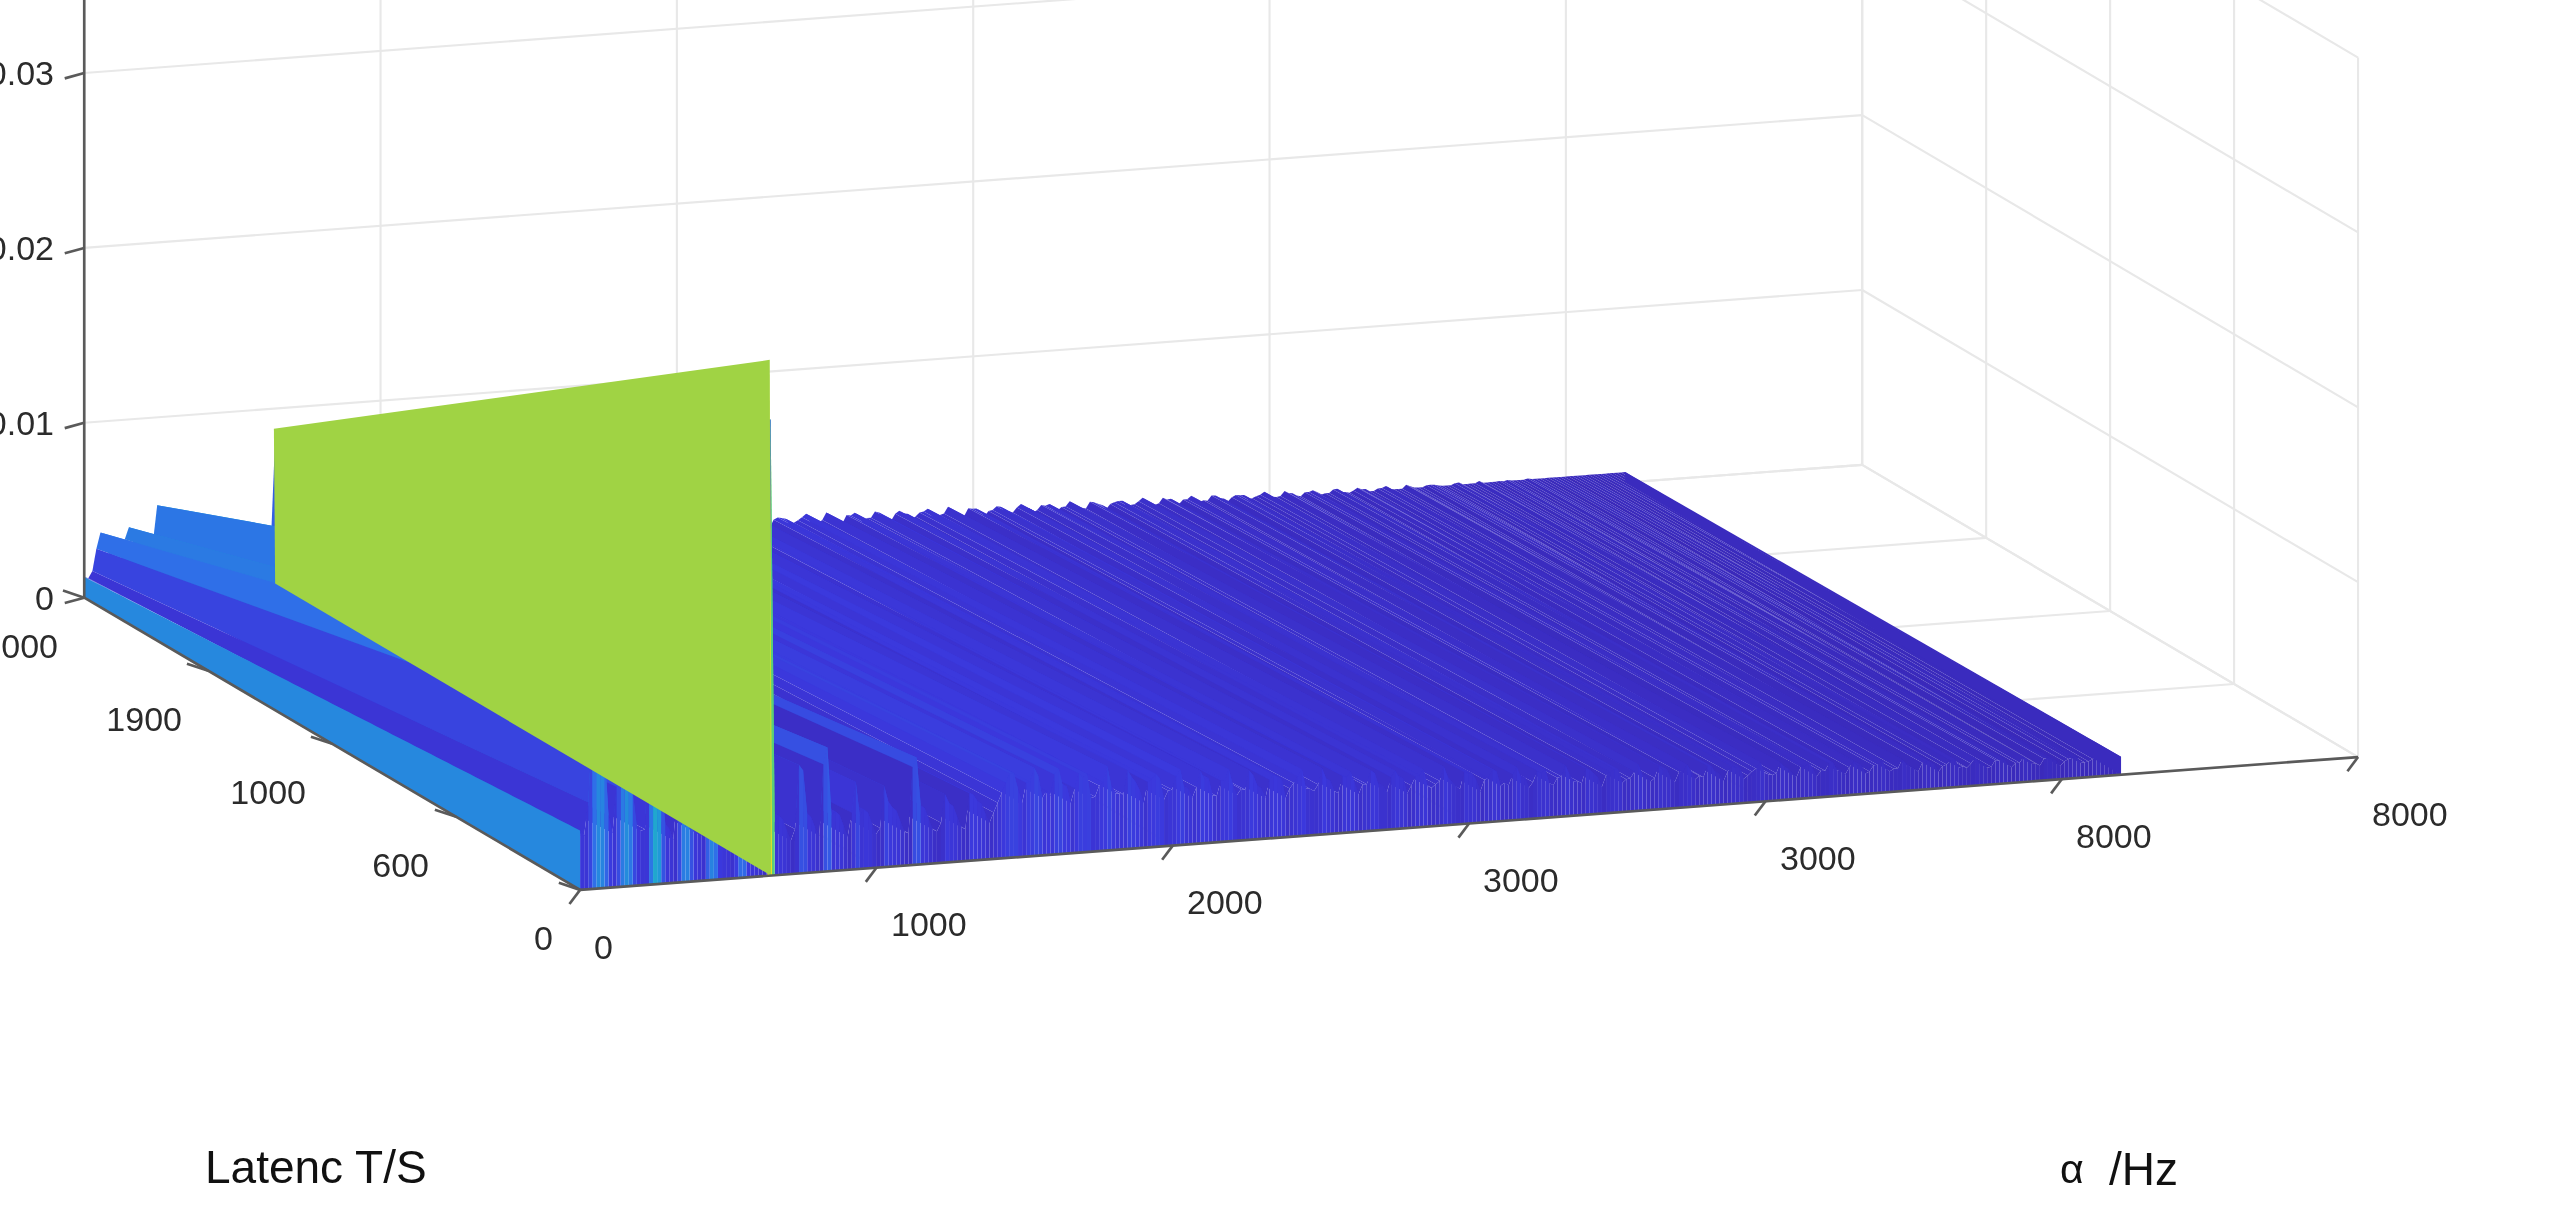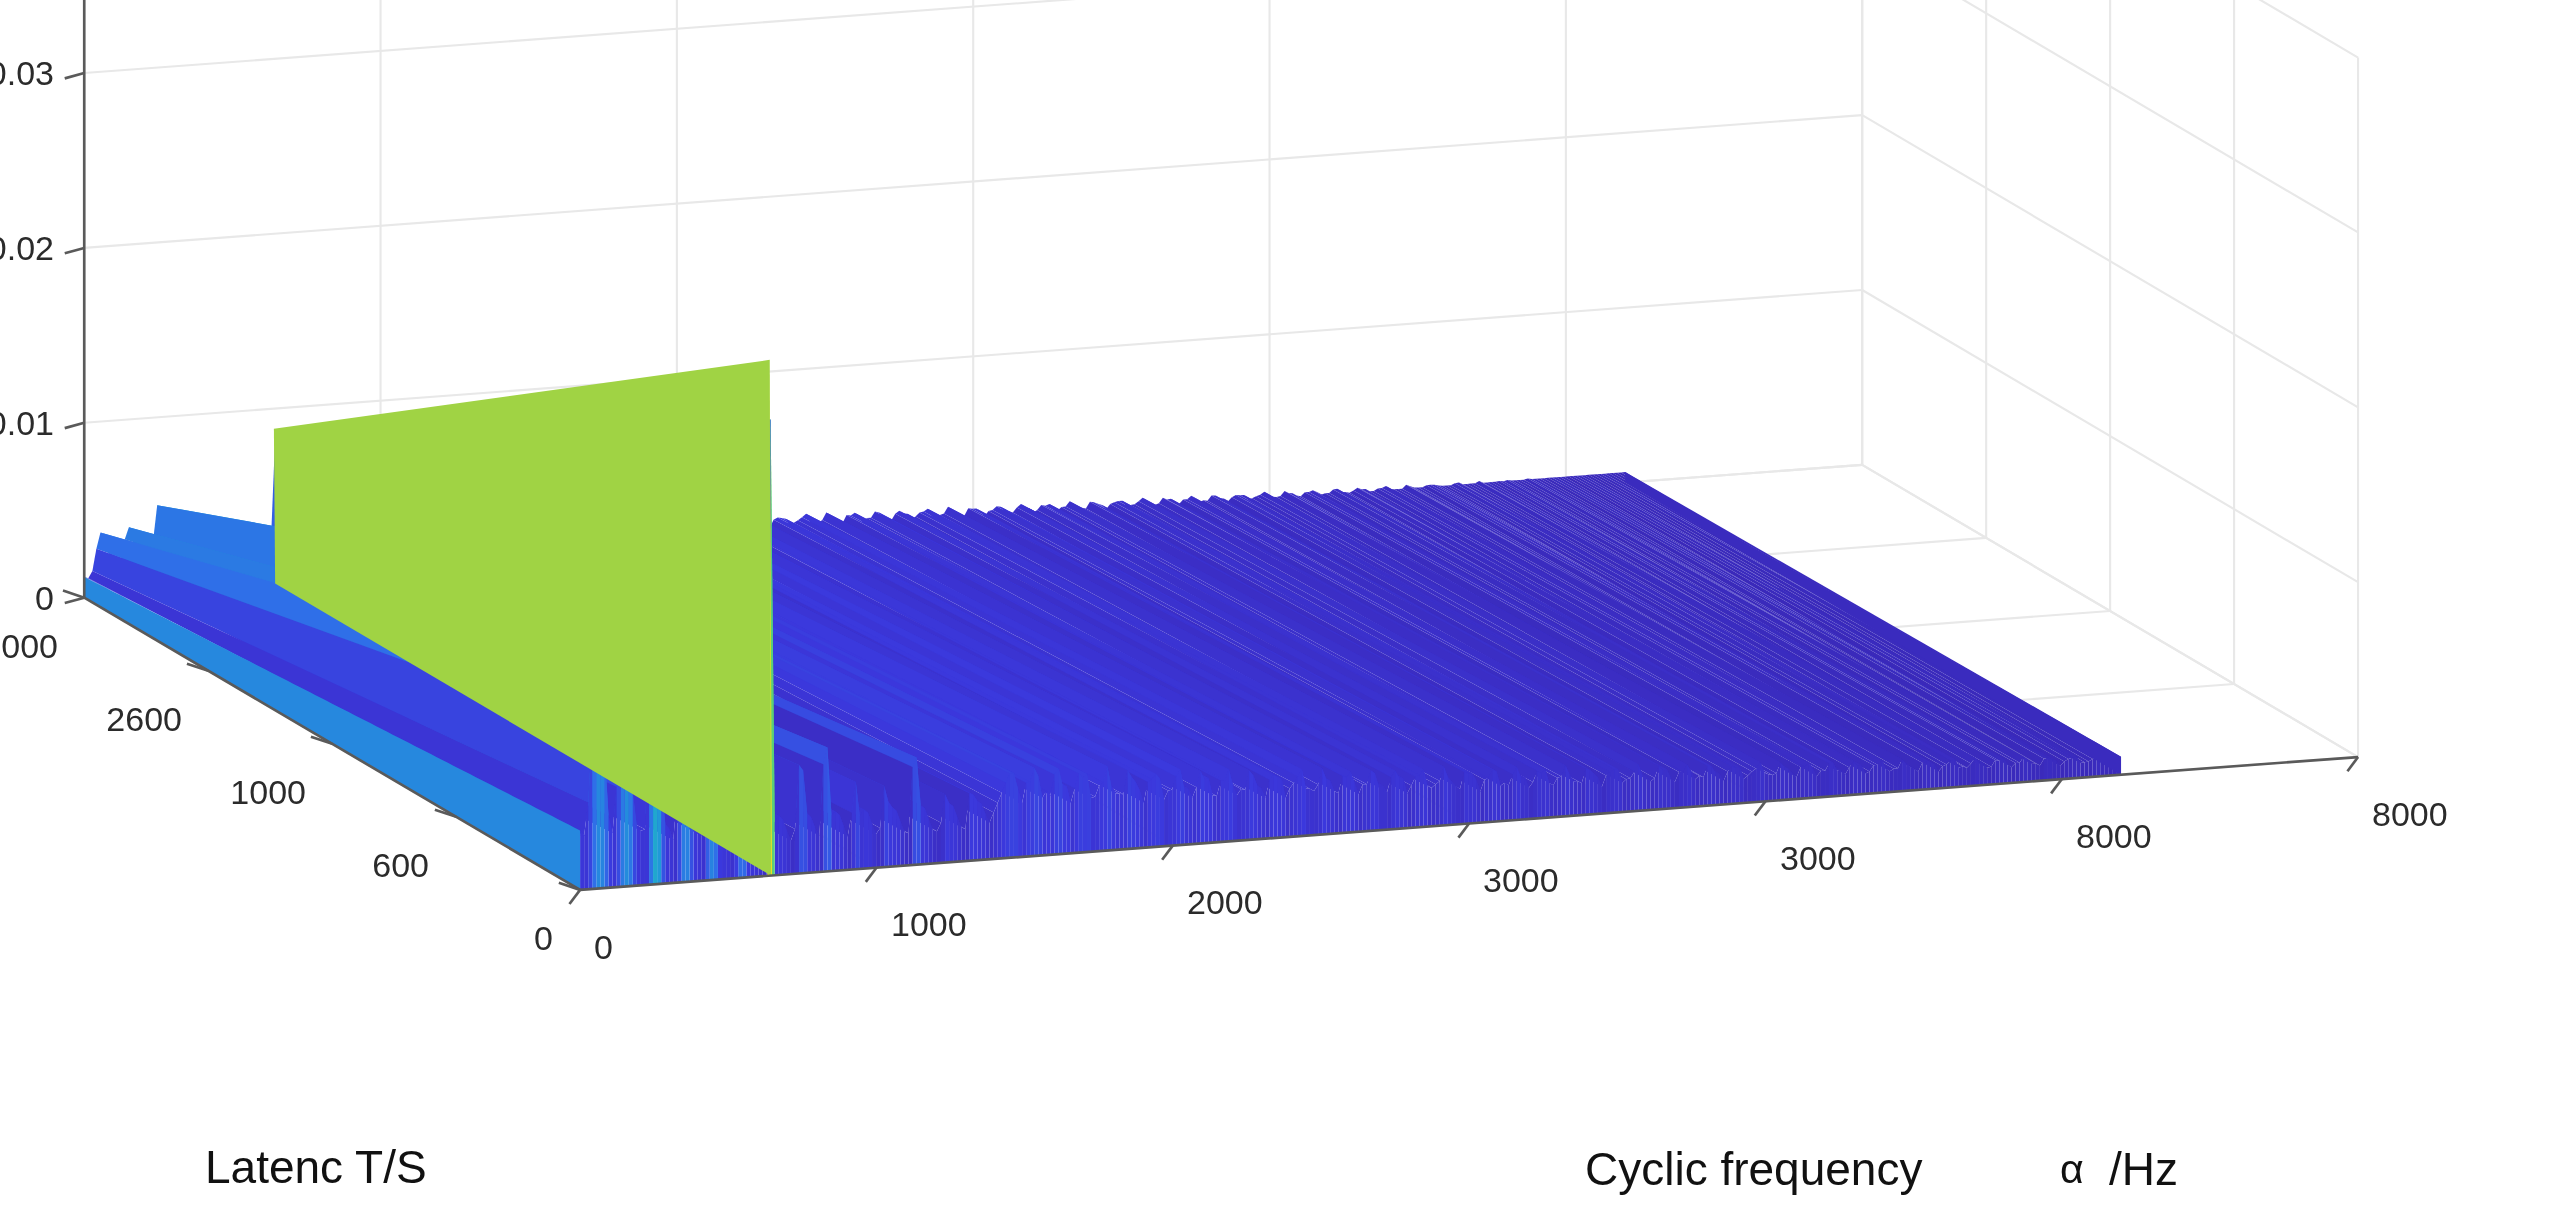--- a/index.html
+++ b/index.html
@@ -842,28 +842,27 @@
     </svg>
 
   <div id="labels-layer" style="position:absolute;left:0;top:0;width:100%;height:100%;">
       <div class="tick-label" style="position: absolute; white-space: nowrap; color: rgb(43, 43, 43); font-size: 34px; font-family: &quot;Liberation Sans&quot;, &quot;DejaVu Sans&quot;, sans-serif; left: 54px; top: 598px; transform: translate(-100%, -50%);">0</div>
       <div class="tick-label" style="position: absolute; white-space: nowrap; color: rgb(43, 43, 43); font-size: 34px; font-family: &quot;Liberation Sans&quot;, &quot;DejaVu Sans&quot;, sans-serif; left: 54px; top: 423px; transform: translate(-100%, -50%);">0.01</div>
       <div class="tick-label" style="position: absolute; white-space: nowrap; color: rgb(43, 43, 43); font-size: 34px; font-family: &quot;Liberation Sans&quot;, &quot;DejaVu Sans&quot;, sans-serif; left: 54px; top: 248px; transform: translate(-100%, -50%);">0.02</div>
       <div class="tick-label" style="position: absolute; white-space: nowrap; color: rgb(43, 43, 43); font-size: 34px; font-family: &quot;Liberation Sans&quot;, &quot;DejaVu Sans&quot;, sans-serif; left: 54px; top: 73px; transform: translate(-100%, -50%);">0.03</div>
       <div class="tick-label" style="position: absolute; white-space: nowrap; color: rgb(43, 43, 43); font-size: 34px; font-family: &quot;Liberation Sans&quot;, &quot;DejaVu Sans&quot;, sans-serif; left: 553px; top: 938px; transform: translate(-100%, -50%);">0</div>
       <div class="tick-label" style="position: absolute; white-space: nowrap; color: rgb(43, 43, 43); font-size: 34px; font-family: &quot;Liberation Sans&quot;, &quot;DejaVu Sans&quot;, sans-serif; left: 429px; top: 865px; transform: translate(-100%, -50%);">600</div>
       <div class="tick-label" style="position: absolute; white-space: nowrap; color: rgb(43, 43, 43); font-size: 34px; font-family: &quot;Liberation Sans&quot;, &quot;DejaVu Sans&quot;, sans-serif; left: 306px; top: 792px; transform: translate(-100%, -50%);">1000</div>
-      <div class="tick-label" style="position: absolute; white-space: nowrap; color: rgb(43, 43, 43); font-size: 34px; font-family: &quot;Liberation Sans&quot;, &quot;DejaVu Sans&quot;, sans-serif; left: 182px; top: 719px; transform: translate(-100%, -50%);">2600</div>
+      <div class="tick-label" style="position: absolute; white-space: nowrap; color: rgb(43, 43, 43); font-size: 34px; font-family: &quot;Liberation Sans&quot;, &quot;DejaVu Sans&quot;, sans-serif; left: 182px; top: 719px; transform: translate(-100%, -50%);">1900</div>
       <div class="tick-label" style="position: absolute; white-space: nowrap; color: rgb(43, 43, 43); font-size: 34px; font-family: &quot;Liberation Sans&quot;, &quot;DejaVu Sans&quot;, sans-serif; left: 58px; top: 646px; transform: translate(-100%, -50%);">2000</div>
       <div class="tick-label" style="position: absolute; white-space: nowrap; color: rgb(43, 43, 43); font-size: 34px; font-family: &quot;Liberation Sans&quot;, &quot;DejaVu Sans&quot;, sans-serif; left: 594px; top: 947px; transform: translate(0px, -50%);">0</div>
       <div class="tick-label" style="position: absolute; white-space: nowrap; color: rgb(43, 43, 43); font-size: 34px; font-family: &quot;Liberation Sans&quot;, &quot;DejaVu Sans&quot;, sans-serif; left: 891px; top: 924px; transform: translate(0px, -50%);">1000</div>
       <div class="tick-label" style="position: absolute; white-space: nowrap; color: rgb(43, 43, 43); font-size: 34px; font-family: &quot;Liberation Sans&quot;, &quot;DejaVu Sans&quot;, sans-serif; left: 1187px; top: 902px; transform: translate(0px, -50%);">2000</div>
       <div class="tick-label" style="position: absolute; white-space: nowrap; color: rgb(43, 43, 43); font-size: 34px; font-family: &quot;Liberation Sans&quot;, &quot;DejaVu Sans&quot;, sans-serif; left: 1483px; top: 880px; transform: translate(0px, -50%);">3000</div>
       <div class="tick-label" style="position: absolute; white-space: nowrap; color: rgb(43, 43, 43); font-size: 34px; font-family: &quot;Liberation Sans&quot;, &quot;DejaVu Sans&quot;, sans-serif; left: 1780px; top: 858px; transform: translate(0px, -50%);">3000</div>
       <div class="tick-label" style="position: absolute; white-space: nowrap; color: rgb(43, 43, 43); font-size: 34px; font-family: &quot;Liberation Sans&quot;, &quot;DejaVu Sans&quot;, sans-serif; left: 2076px; top: 836px; transform: translate(0px, -50%);">8000</div>
       <div class="tick-label" style="position: absolute; white-space: nowrap; color: rgb(43, 43, 43); font-size: 34px; font-family: &quot;Liberation Sans&quot;, &quot;DejaVu Sans&quot;, sans-serif; left: 2372px; top: 814px; transform: translate(0px, -50%);">8000</div>
       <div class="axis-title" style="position: absolute; white-space: nowrap; color: rgb(17, 17, 17); font-size: 46px; font-family: &quot;Liberation Sans&quot;, &quot;DejaVu Sans&quot;, sans-serif; left: 205px; top: 1167px; transform: translate(0px, -50%);">Latenc T/S</div>
-      <div class="axis-title" style="position: absolute; white-space: nowrap; color: rgb(17, 17, 17); font-size: 46px; font-family: &quot;Liberation Sans&quot;, &quot;DejaVu Sans&quot;, sans-serif; left: 1585px; top: 1169px; transform: translate(0px, -50%);">Cyclic frequency</div>
       <div class="axis-title-sym" style="position: absolute; white-space: nowrap; color: rgb(17, 17, 17); font-size: 41px; font-family: &quot;Liberation Sans&quot;, &quot;DejaVu Sans&quot;, sans-serif; left: 2060px; top: 1169px; transform: translate(0px, -50%);">α</div>
       <div class="axis-title" style="position: absolute; white-space: nowrap; color: rgb(17, 17, 17); font-size: 46px; font-family: &quot;Liberation Sans&quot;, &quot;DejaVu Sans&quot;, sans-serif; left: 2109px; top: 1169px; transform: translate(0px, -50%);">/Hz</div>
     </div>
 </div>
 
 
 </body></html>

